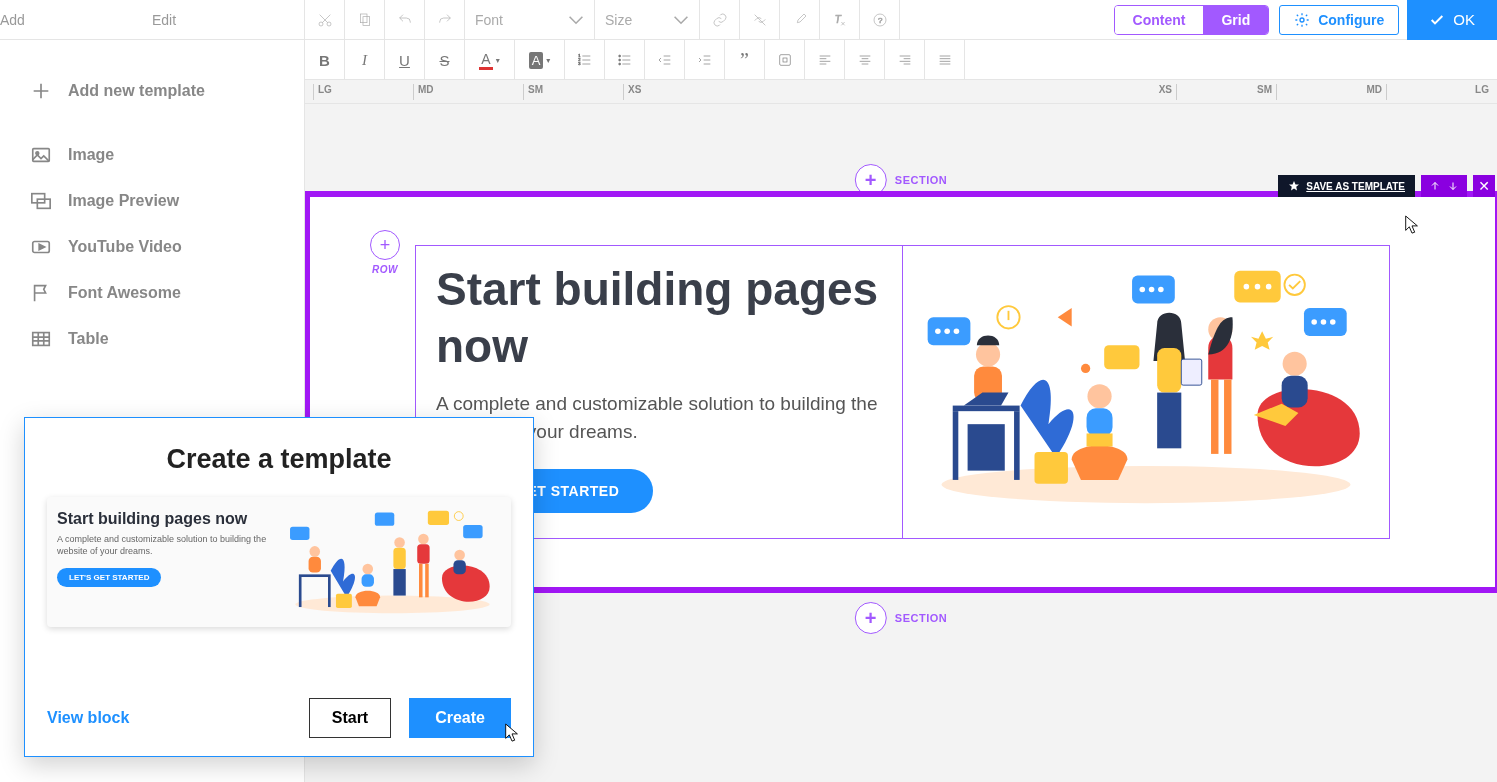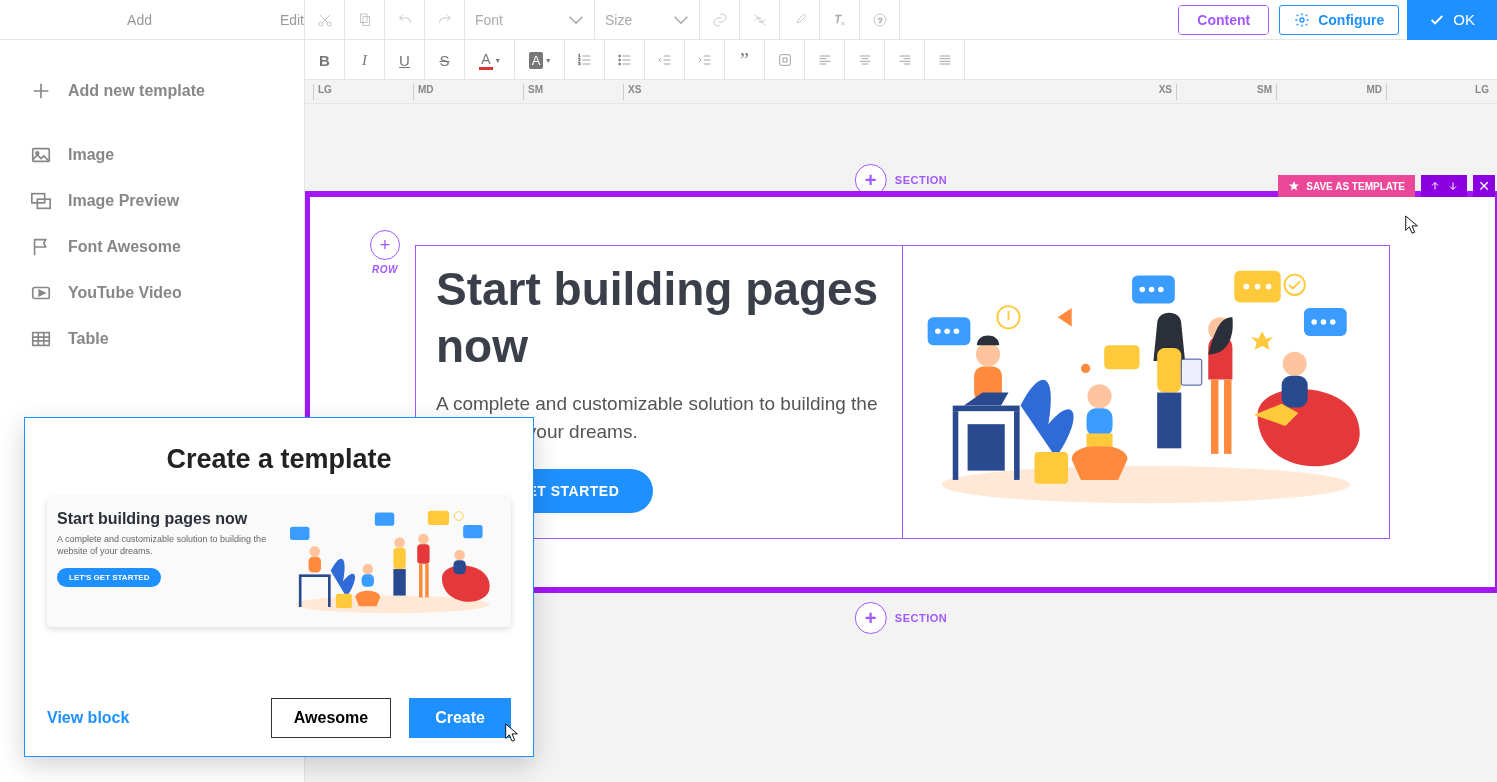--- a/index.html
+++ b/index.html
@@ -1,36 +1,36 @@
 <!DOCTYPE html>
 <html><head>
 <meta charset="utf-8">
 <style>
   * { box-sizing: border-box; margin: 0; padding: 0; }
   body { font-family: -apple-system, "Segoe UI", Arial, sans-serif; background: #fff; color: #333; width:1497px; height:782px; overflow:hidden; position:relative;}
   
   
   .left-panel { position:absolute; left:0; top:0; width:305px; height:782px; border-right:1px solid #e5e5e5;}
   .left-tabs { display:flex; height:40px; border-bottom:1px solid #e5e5e5;}
-  .left-tabs div { flex:1; text-align:right; line-height:40px; color:#999; font-size:14px; cursor:pointer;}
+  .left-tabs div { flex:1; text-align:left; line-height:40px; color:#999; font-size:14px; cursor:pointer;}
   
   .left-list { padding: 28px 0 0 30px; }
   .left-item { display:flex; align-items:center; gap:16px; height:46px; color:#878787; font-size:16px; font-weight:600; cursor:pointer;}
   .left-item .ico {width:22px; height:22px; stroke:#878787; fill:none; stroke-width:1.8;}
   .left-item.first { margin-bottom:18px;}
   
   
   .editor-top { position:absolute; left:305px; top:0; right:0; height:40px; border-bottom:1px solid #e5e5e5; display:flex; align-items:center;}
   .tb-cell { height:40px; display:flex; align-items:center; justify-content:center; border-right:1px solid #e5e5e5; color:#aaa;}
   .tb-cell svg{width:16px;height:16px;stroke:#aaa;fill:#aaa;}
   .tb-w40{width:40px;}
   .tb-sel{width:130px; padding:0 10px; justify-content:space-between; font-size:14px;}
   .tb-sel.small{width:105px;}
   .top-right-buttons{margin-left:auto; display:flex; align-items:center; height:40px; padding-right:8px; gap:10px;}
-  .seg{display:flex; border:1.5px solid #a259ff; border-radius:4px; overflow:hidden; height:30px;flex-direction:column;}
+  .seg{display:flex; border:1.5px solid #a259ff; border-radius:4px; overflow:hidden; height:30px;}
   .seg div{padding:0 18px; line-height:28px; font-size:14px; font-weight:700; cursor:pointer;}
   .seg .content{color:#a259ff; background:#fff;}
   .seg .grid{color:#fff; background:#a259ff;}
   .btn-config{display:flex;align-items:center;gap:8px;height:30px;padding:0 14px;border:1.5px solid #1e90ff;color:#1e90ff;font-weight:700;font-size:14px;border-radius:3px;cursor:pointer;}
   .btn-ok{display:flex;align-items:center;gap:8px;height:40px;padding:0 22px;background:#1e90ff;color:#fff;font-weight:400;font-size:15px;cursor:pointer;}
   
   .editor-second{position:absolute; left:305px; top:40px; right:0; height:40px; border-bottom:1px solid #e5e5e5; display:flex;}
   .editor-second .tb-cell svg{stroke:#777;fill:#777;}
   
   .ruler{position:absolute; left:305px; top:80px; right:0; height:24px; background:#f3f3f3; border-bottom:1px solid #e5e5e5; display:flex; font-size:10px; color:#888; font-weight:600;}
@@ -50,21 +50,21 @@
   .inner-row{position:absolute; left:105px; right:105px; top:48px; bottom:48px; border:1.5px solid #a259ff; display:flex;}
   .inner-row .col{flex:1; border-right:1.5px solid #a259ff; padding:10px 20px 20px 20px; display:flex; flex-direction:column; justify-content:center;}
   .inner-row .col:last-child{border-right:none;}
   .col h1{font-size:46px; font-weight:600; color:#3a3f4a; line-height:1.25;}
   .col p{font-size:19px; color:#555; margin-top:14px; line-height:1.45;}
   .cta{margin-top:24px; display:inline-block; background:#1e90ff; color:#fff; padding:14px 34px; border-radius:30px; font-weight:700; font-size:14px; letter-spacing:0.5px; width:fit-content;}
   
   .illus{position:relative; width:100%; height:100%;}
   
   .top-toolbar{position:absolute; top:0; right:0; transform:translateY(-100%); display:flex; align-items:stretch; height:22px;}
-  .save-templ{background:#ec4899;color:#fff;display:flex;align-items:center;gap:6px;padding:0 10px;font-size:10px;font-weight:700;cursor:pointer;}
+  .save-templ{background:#0f172a;color:#fff;display:flex;align-items:center;gap:6px;padding:0 10px;font-size:10px;font-weight:700;cursor:pointer;text-decoration:underline;}
   .tbar-btns{background:#8a00e0;display:flex;align-items:center;gap:6px;padding:0 8px;margin-left:6px;}
   .tbar-btns svg{width:12px;height:12px;stroke:#fff;fill:#fff;}
   .tbar-close{background:#8a00e0;color:#fff;width:22px;display:flex;align-items:center;justify-content:center;margin-left:6px;cursor:pointer;font-size:14px;}
   
   .cursor{position:absolute;width:18px;height:22px;pointer-events:none;}
   
   
   .modal{position:absolute; left:24px; top:417px; width:510px; height:340px; background:#fff; border:1.5px solid #1e90ff; box-shadow:0 8px 24px rgba(0,0,0,0.18); padding:26px 22px 18px 22px; display:flex; flex-direction:column;}
   .modal h2{font-size:27px; font-weight:700; color:#222; text-align:center;}
   .modal .preview{margin-top:22px; height:130px; border-radius:4px; background:#fafafa; box-shadow:0 2px 6px rgba(0,0,0,0.15); display:flex; padding:12px 10px; gap:10px;}
@@ -103,30 +103,30 @@
     </div>
     <div class="left-item">
       <svg class="ico" viewBox="0 0 24 24">
           <rect x="2" y="4" width="14" height="10"></rect>
           <rect x="8" y="10" width="14" height="10"></rect>
         </svg>
       <span>Image Preview</span>
     </div>
     <div class="left-item">
       <svg class="ico" viewBox="0 0 24 24">
-          <path d="M5 3v18M5 4h12l-2 4 2 4H5"></path>
-        </svg>
-      <span>Font Awesome</span>
-    </div>
-    <div class="left-item">
-      <svg class="ico" viewBox="0 0 24 24">
           <rect x="3" y="6" width="18" height="12" rx="2"></rect>
           <path d="M10 9l6 3-6 3z" fill="#878787"></path>
         </svg>
       <span>YouTube Video</span>
+    </div>
+    <div class="left-item">
+      <svg class="ico" viewBox="0 0 24 24">
+          <path d="M5 3v18M5 4h12l-2 4 2 4H5"></path>
+        </svg>
+      <span>Font Awesome</span>
     </div>
     <div class="left-item">
       <svg class="ico" viewBox="0 0 24 24">
           <rect x="3" y="5" width="18" height="14"></rect>
           <path d="M3 10h18M3 14h18M9 5v14M15 5v14"></path>
         </svg>
       <span>Table</span>
     </div>
   </div>
 </div>
@@ -454,19 +454,19 @@
           <rect x="150" y="62" width="4" height="38" fill="#ff8a3d"></rect>
           <rect x="157" y="62" width="4" height="38" fill="#ff8a3d"></rect>
         <path d="M176 78c0-20 54-20 54 10c0 24-54 24-54-10z" fill="#e5383b"></path>
           <circle cx="196" cy="52" r="6" fill="#ffc49e"></circle>
           <rect x="189" y="58" width="14" height="16" rx="5" fill="#2a4a8f"></rect>
       </svg>
     </div>
   </div>
   <div class="modal-actions">
     <div class="link-view">View block</div>
-    <button class="btn-cancel">Awesome</button>
+    <button class="btn-cancel">Start</button>
     <button class="btn-create">Create</button>
   </div>
   <svg class="cursor" style="left:478px; top:304px" viewBox="0 0 20 24">
       <path d="M3 2l0 16 4-4 3 7 3-1-3-7 6 0z" fill="#fff" stroke="#000"></path>
     </svg>
 </div>
 
 </body></html>

